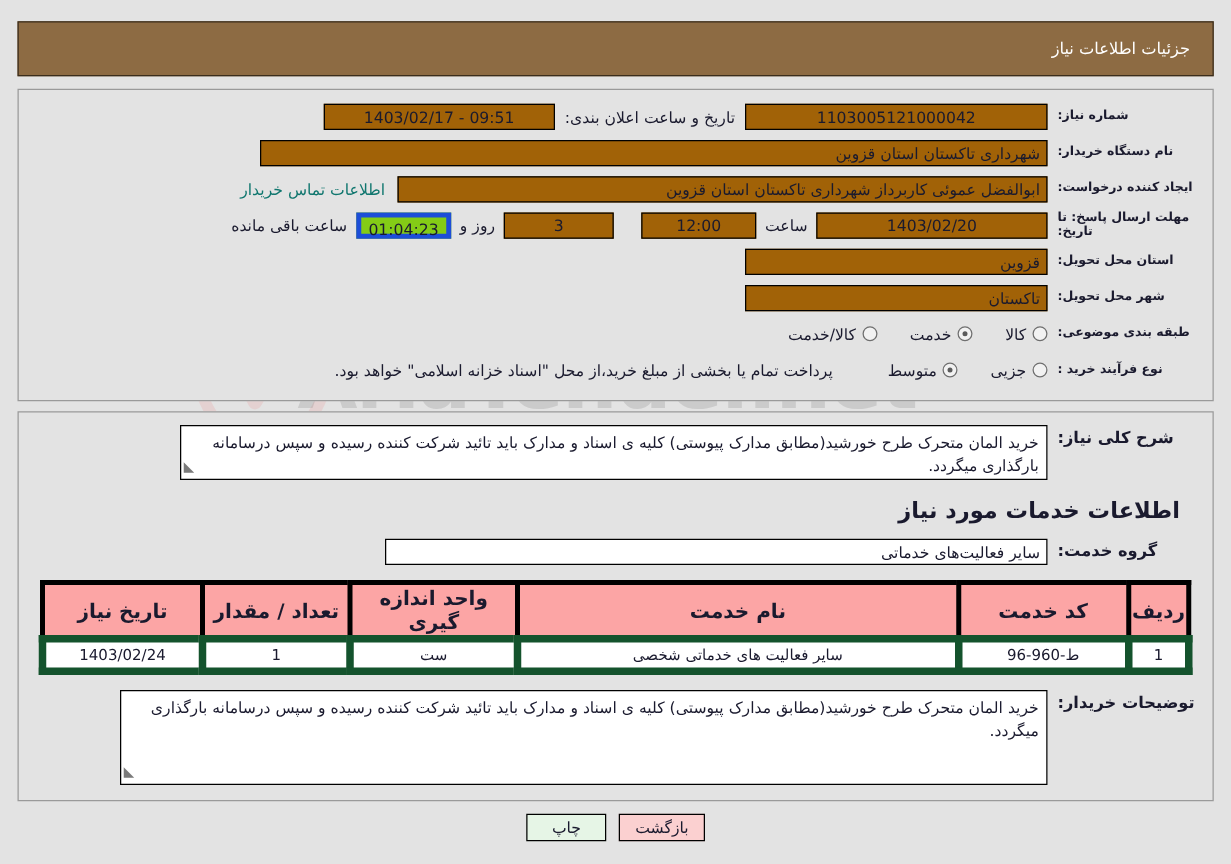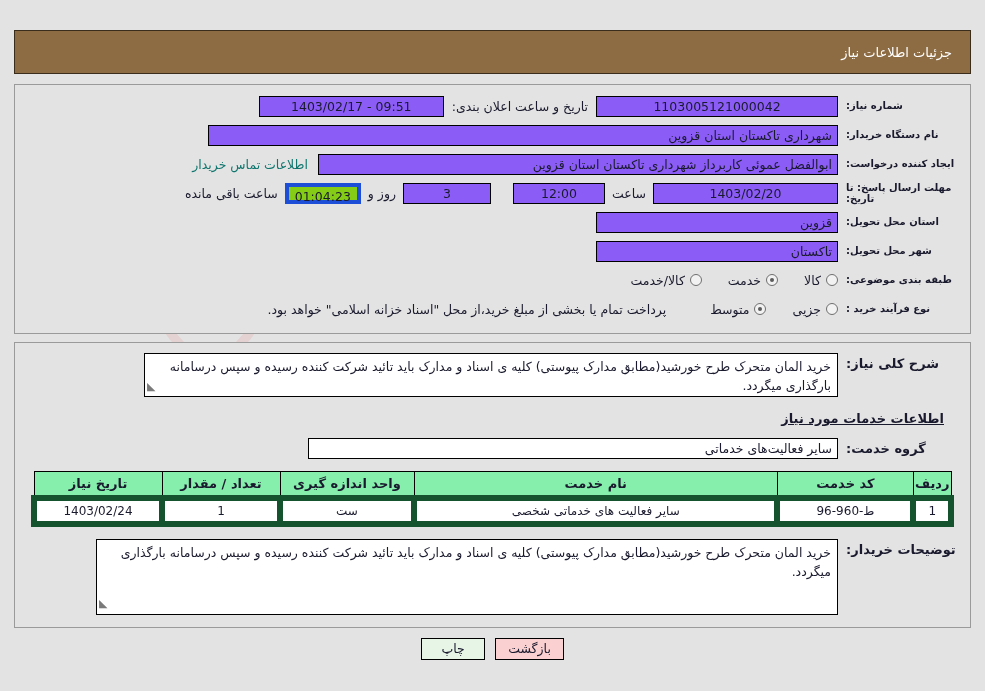--- a/index.html
+++ b/index.html
@@ -44,21 +44,21 @@
     font-size: 62px;
     font-weight: bold;
     letter-spacing: -1px;
     color: rgba(120,120,120,0.22);
     direction: ltr;
     white-space: nowrap;
   }
 
   
   .page-header {
-    margin: 30px 14px 0 14px;
+    margin: 17px 14px 0 14px;
     height: 44px;
     background: #8d6b43;
     border: 1px solid #3a2d1c;
     display: flex;
     align-items: center;
     justify-content: flex-start;
     padding: 0 18px;
     position: relative;
     z-index: 10;
   }
@@ -93,21 +93,21 @@
     text-align: left;
     padding-left: 8px;
     font-size: 10px;
     color: #1a1a2e;
     line-height: 1.25;
     font-weight: bold;
   }
   .lbl.two-line { line-height: 1.15; }
 
   .inp {
-    background: #8b5cf6;
+    background: #a16207;
     border: 1px solid #000000;
     height: 21px;
     line-height: 19px;
     padding: 0 5px;
     font-size: 12.5px;
     color: #1a1a2e;
     text-align: center;
     overflow: hidden;
     white-space: nowrap;
     font-family: "DejaVu Sans", "Liberation Sans", sans-serif;
@@ -223,25 +223,24 @@
     left: 2px;
     bottom: 1px;
     font-size: 11px;
     color: #7a7a7a;
     transform: scaleX(-1);
   }
   .ta.need  { width: 694px; height: 44px; }
   .ta.notes { width: 742px; height: 76px; }
 
   .section-title {
-    font-size: 13px;
+    font-size: 18px;
     font-weight: bold;
     margin: 14px 16px 12px 0;
     text-align: right;
-    text-decoration: underline;
   }
 
   .svc-row { display: flex; align-items: center; margin-bottom: 12px; }
   .svc-lbl {
     width: 122px;
     flex: 0 0 122px;
     text-align: left;
     padding-left: 8px;
     font-size: 13px;
     font-weight: bold;
@@ -258,26 +257,26 @@
   }
 
   
   .tbl-wrap { margin: 0 6px 12px 6px; }
   table.items {
     width: 100%;
     border-collapse: collapse;
     font-size: 12px;
   }
   table.items th {
-    background: #86efac;
-    border: 1px solid #000000;
+    background: #fca5a5;
+    border: 4px solid #000000;
     font-weight: bold;
     height: 26px;
     color: #1a1a2e;
-    font-size: 13px;
+    font-size: 16px;
   }
   table.items td {
     background: #ffffff;
     border: 6px solid #14532d;
     height: 26px;
     text-align: center;
     color: #1a1a2e;
     font-size: 12px;
   }
   .col-radif { width: 32px; }

